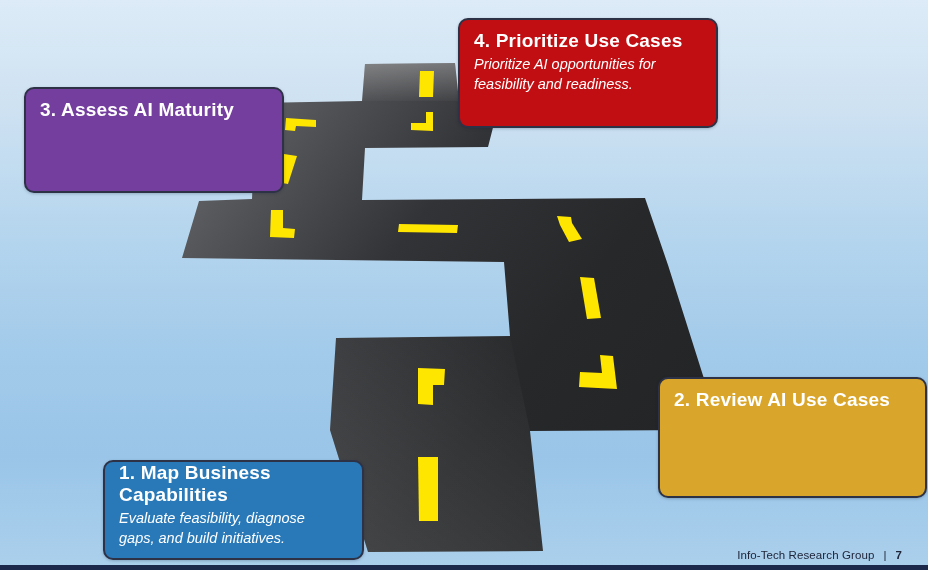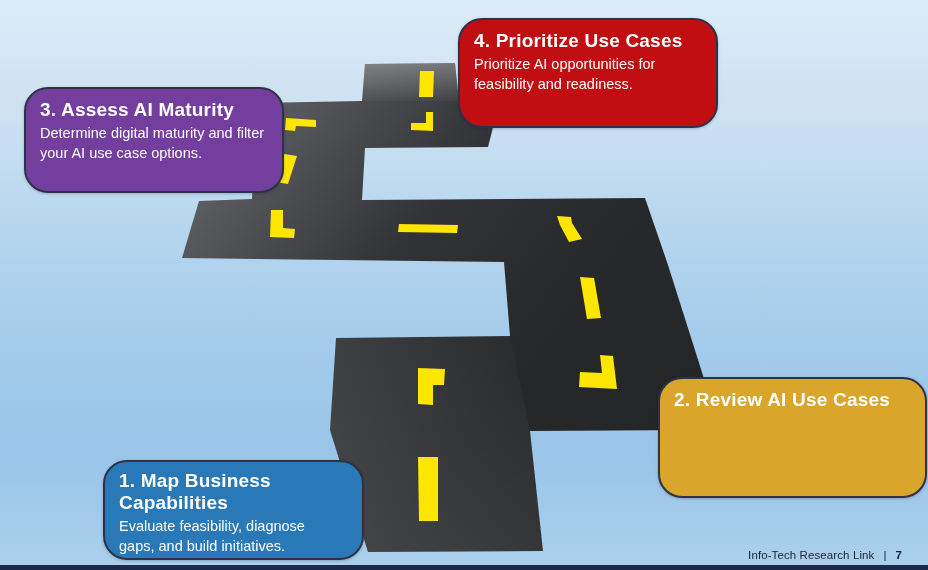--- a/index.html
+++ b/index.html
@@ -9,40 +9,41 @@
     overflow:hidden;
     font-family:"Liberation Sans", sans-serif;
     background:linear-gradient(180deg,
       #dcebf7 0%, #cfe2f2 18%, #b6d6ee 40%,
       #a2caea 62%, #9ac5e8 80%, #abd0ec 100%);
   }
   .road-svg{position:absolute;left:0;top:0;z-index:1;}
   .callout{
     position:absolute;z-index:3;
     border:2.5px solid #2e3247;
-    border-radius:24px;
+    border-radius:10px;
     color:#ffffff;
     padding:10px 14px 8px 14px;
     box-sizing:border-box;
     box-shadow:0 1px 3px rgba(20,30,60,.25);
   }
   .callout .title{
     font-weight:700;
     font-size:19px;
     line-height:22px;
     letter-spacing:.2px;
     white-space:pre;
     margin:0 0 3px 0;
   }
   .callout .desc{
     font-size:14.5px;
     line-height:19.5px;
     font-weight:400;
     white-space:pre;
     margin:0;
+    font-style:italic;
   }
   .footer-text{
     position:absolute;z-index:4;
     right:26px;top:549px;
     font-size:11.5px;
     color:#20263a;
     letter-spacing:.1px;
     display:flex;gap:9px;align-items:baseline;
   }
   .footer-text .pagenum{font-weight:700;}
@@ -93,41 +94,39 @@
       <polygon points="557,216 571,217 572,223 582,239 569,242 560,225"></polygon>
       <polygon points="580,277 594,278 601,318 587,319"></polygon>
       <polygon points="600,355 613,356 617,389 579,387 580,372 602,373"></polygon>
       <polygon points="418,368 445,369 444,385 433,385 433,405 418,404"></polygon>
       <polygon points="418,457 438,457 438,521 419,521"></polygon>
     </g>
   </svg>
 
   <div class="callout" style="left: 8px; top: 87px; width: 260px; height: 106px; background-color: rgb(115, 62, 158); margin-left: 16px;">
     <div class="title">3. Assess AI Maturity</div>
-    <div class="desc">Determine digital maturity and filter
-your AI use case options.</div>
   </div>
 
   <div class="callout" style="left: 458px; top: 18px; width: 260px; height: 110px; background-color: rgb(193, 14, 18);">
     <div class="title">4. Prioritize Use Cases</div>
     <div class="desc">Prioritize AI opportunities for
 feasibility and readiness.</div>
   </div>
 
   <div class="callout" style="left: 658px; top: 377px; width: 269px; height: 121px; background-color: rgb(217, 166, 43);">
     <div class="title">2. Review AI Use Cases</div>
   </div>
 
-  <div class="callout" style="left: 103px; top: 460px; width: 261px; height: 100px; padding-top: 8px; background-color: rgb(41, 121, 184);">
+  <div class="callout" style="left: 103px; top: 460px; width: 261px; height: 100px; padding-top: 0; background-color: rgb(41, 121, 184);">
     <div class="title">1. Map Business
 Capabilities</div>
     <div class="desc">Evaluate feasibility, diagnose
 gaps, and build initiatives.</div>
   </div>
 
   <div class="footer-text">
-    <span>Info-Tech Research Link</span>
+    <span>Info-Tech Research Group</span>
     <span>|</span>
     <span class="pagenum">7</span>
   </div>
   <div class="footer-bar"></div>
 
 </div>
 
 </body></html>

